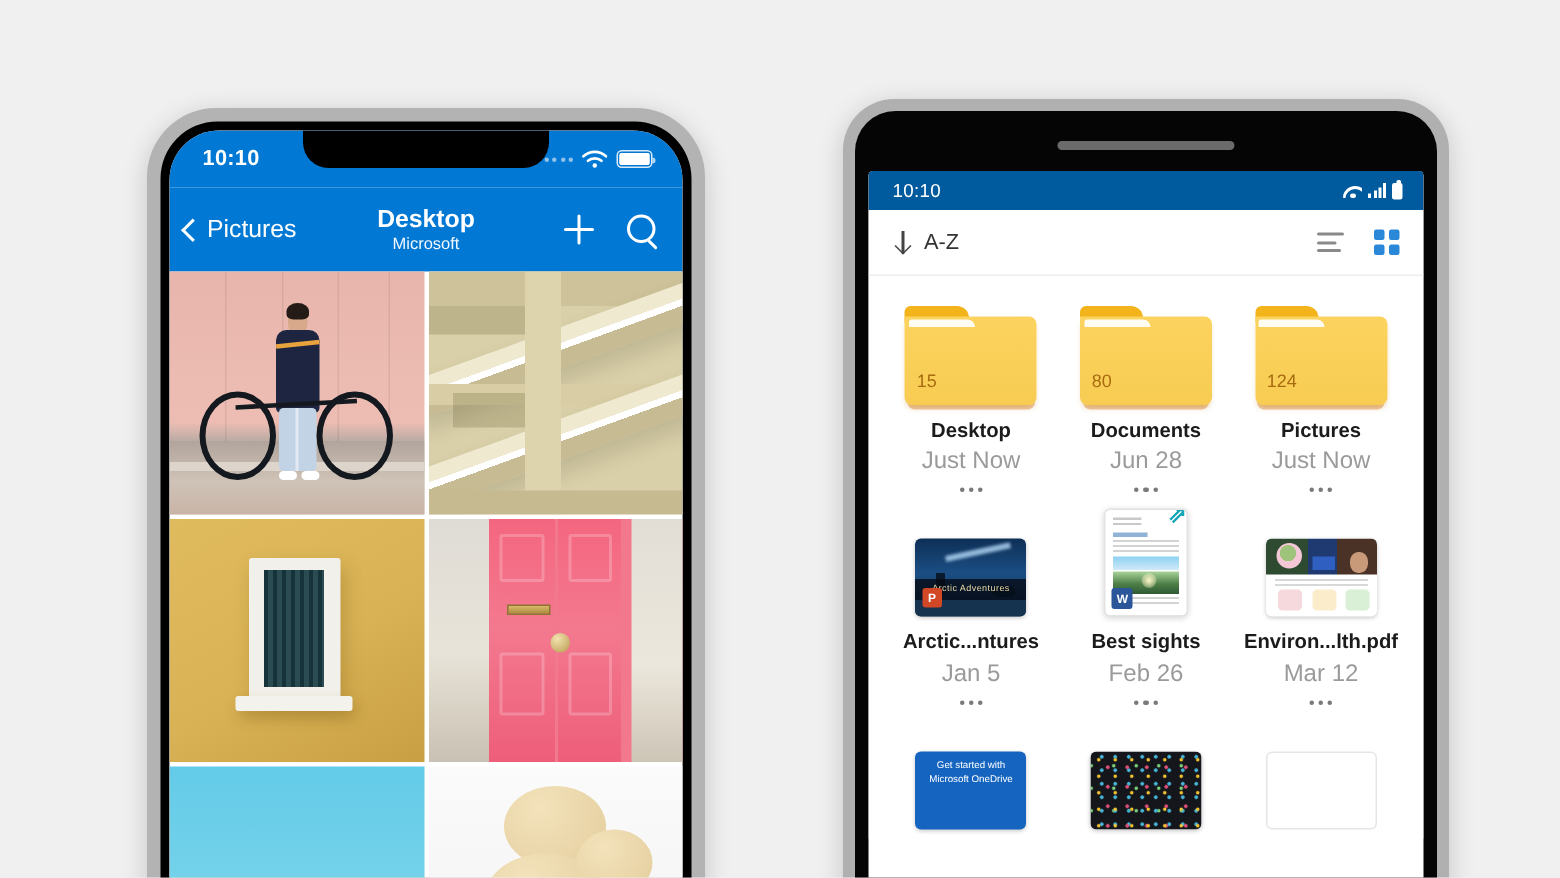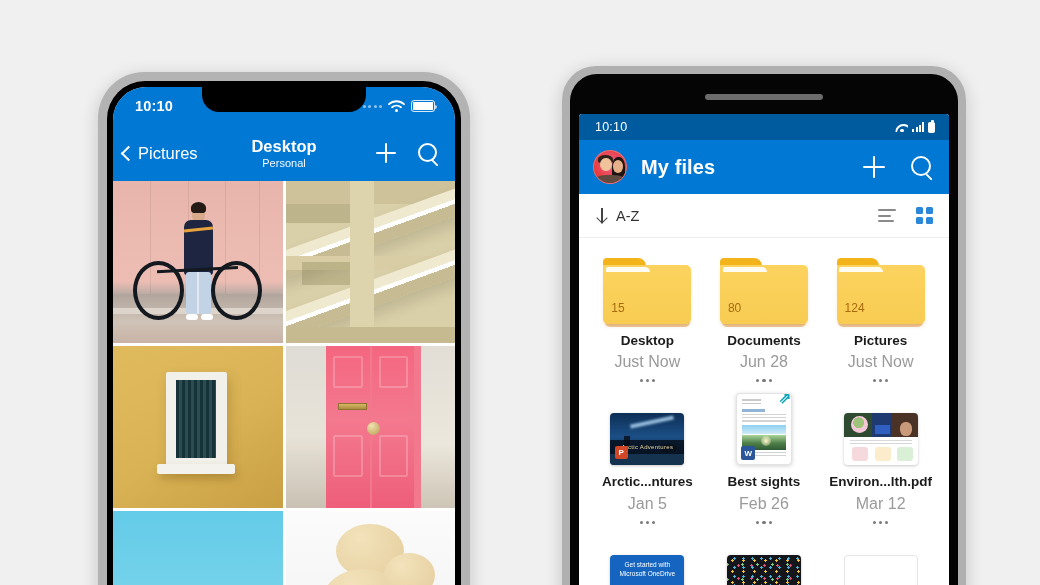--- a/index.html
+++ b/index.html
@@ -485,21 +485,21 @@
           </div>
         </div>
 
         <div class="ios-navbar">
           <div class="ios-back">
             <span class="chev"></span>
             <span class="ios-back-label">Pictures</span>
           </div>
           <div class="ios-titles">
             <div class="ios-title">Desktop</div>
-            <div class="ios-subtitle">Personal</div>
+            <div class="ios-subtitle">Microsoft</div>
           </div>
           <div class="ios-actions">
             <span class="plus-ios"></span>
             <span class="search-ios"></span>
           </div>
         </div>
 
         <div class="photo-grid">
 
           <div class="cell p-bike">
@@ -580,34 +580,20 @@
             <span class="sig">
                 <i></i>
                 <i></i>
                 <i></i>
                 <i></i>
               </span>
             <span class="bat-and"></span>
           </div>
         </div>
 
-        <div class="and-appbar">
-          <div class="avatar">
-            <span class="hair1"></span>
-              <span class="face"></span>
-            <span class="hair2"></span>
-              <span class="face2"></span>
-              <span class="body"></span>
-          </div>
-          <div class="and-title">My files</div>
-          <div class="and-actions">
-            <span class="plus-and"></span>
-            <span class="search-and"></span>
-          </div>
-        </div>
 
         <div class="sortbar">
           <div class="sort-left">
             <span class="arrow-down"></span>
             <span class="sort-label">A-Z</span>
           </div>
           <div class="view-toggles">
             <span class="list-icon">
                 <i></i>
                 <i></i>

